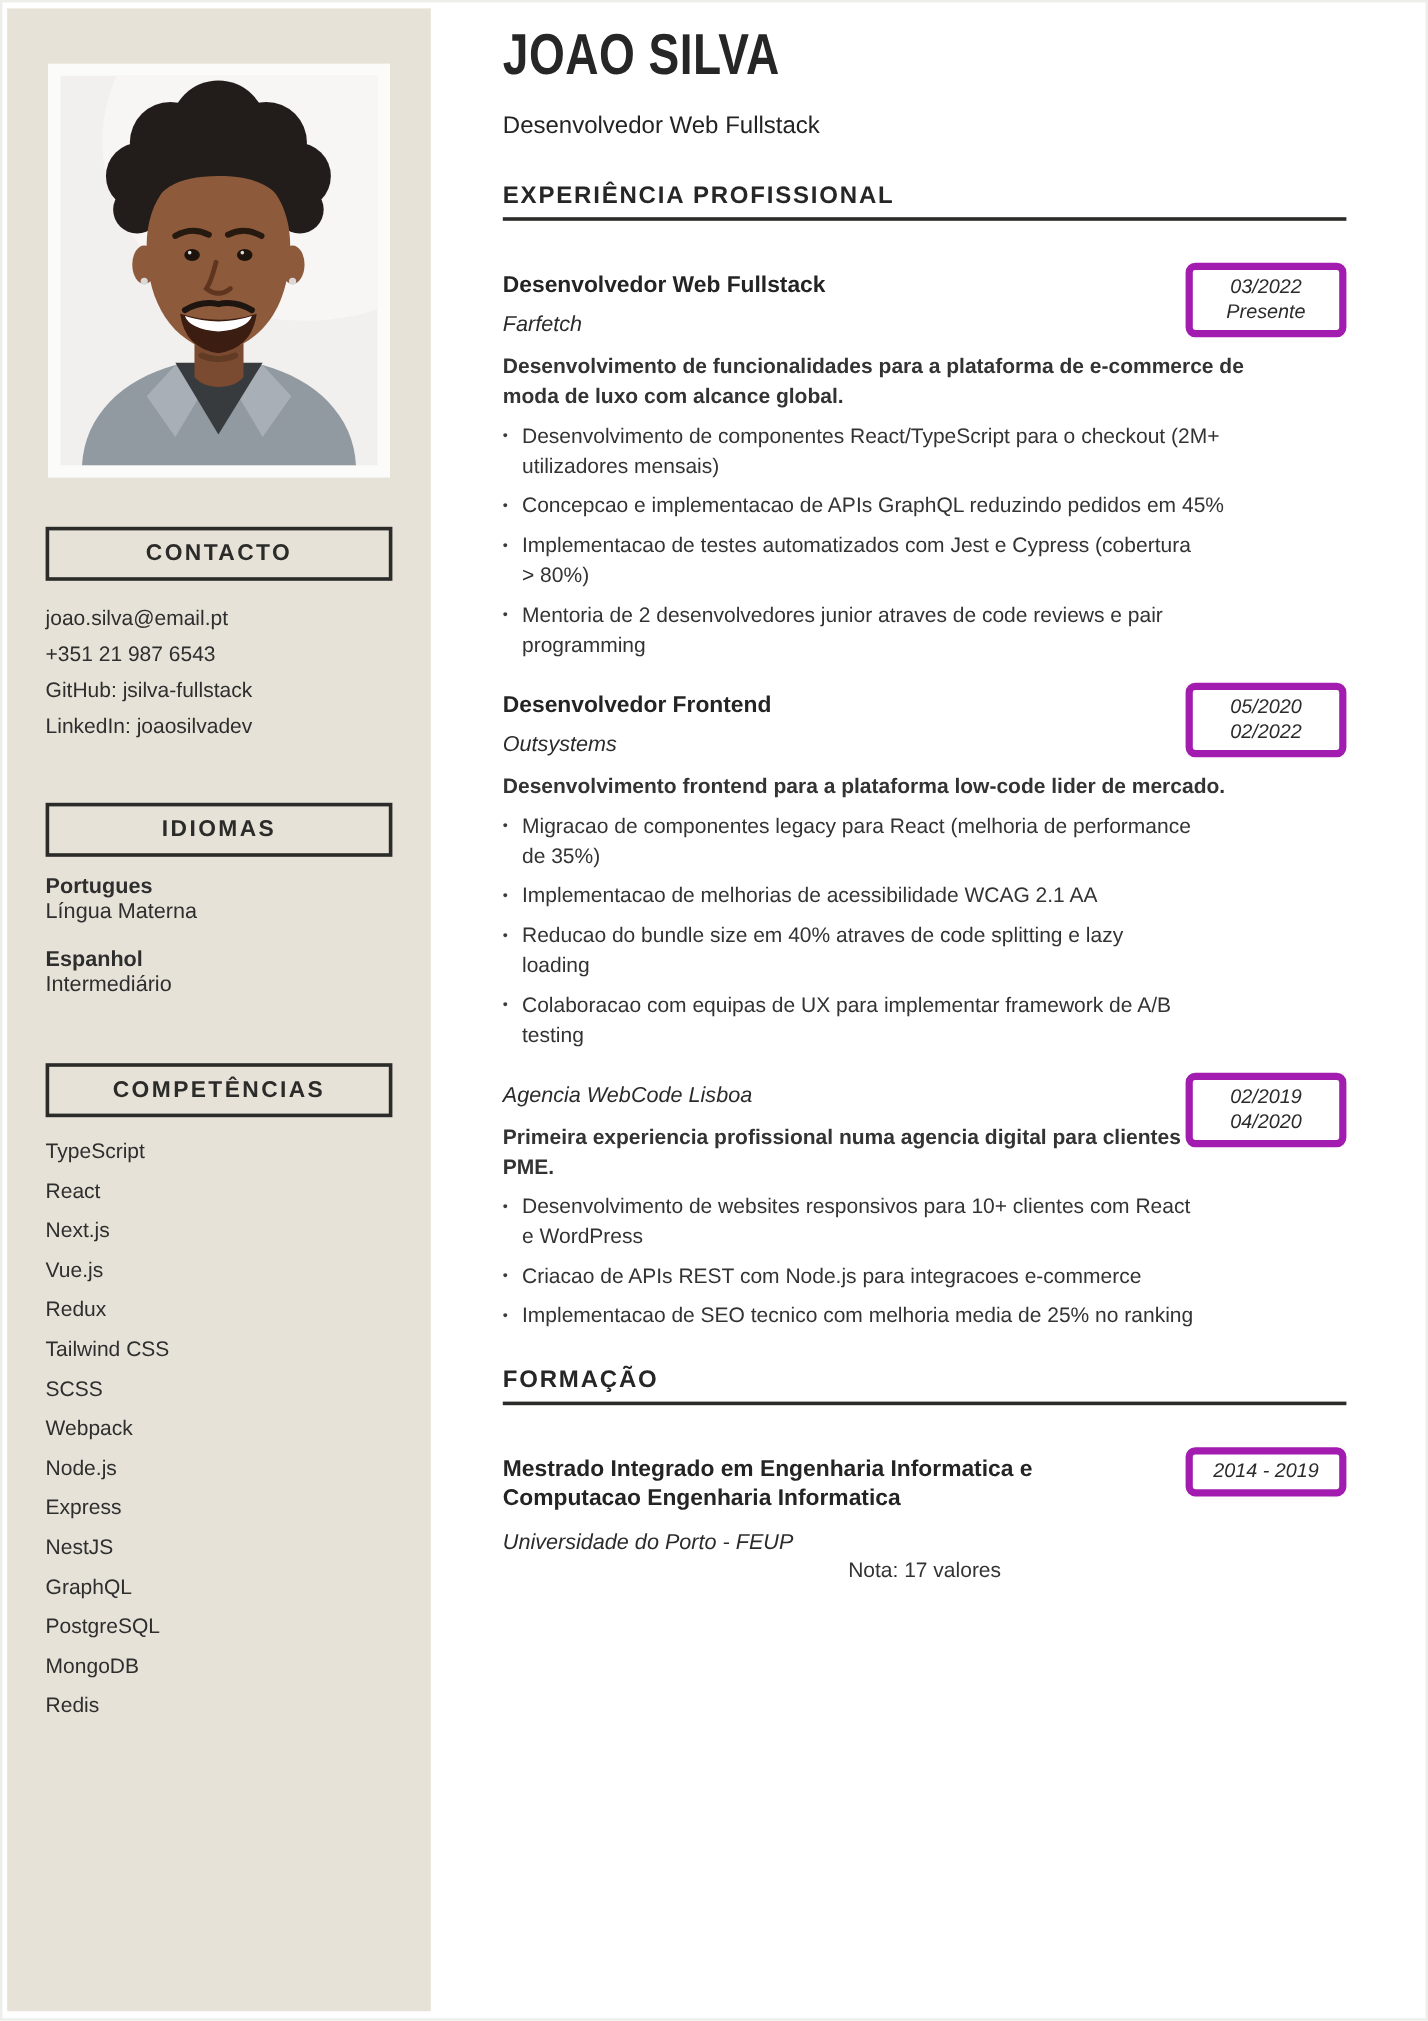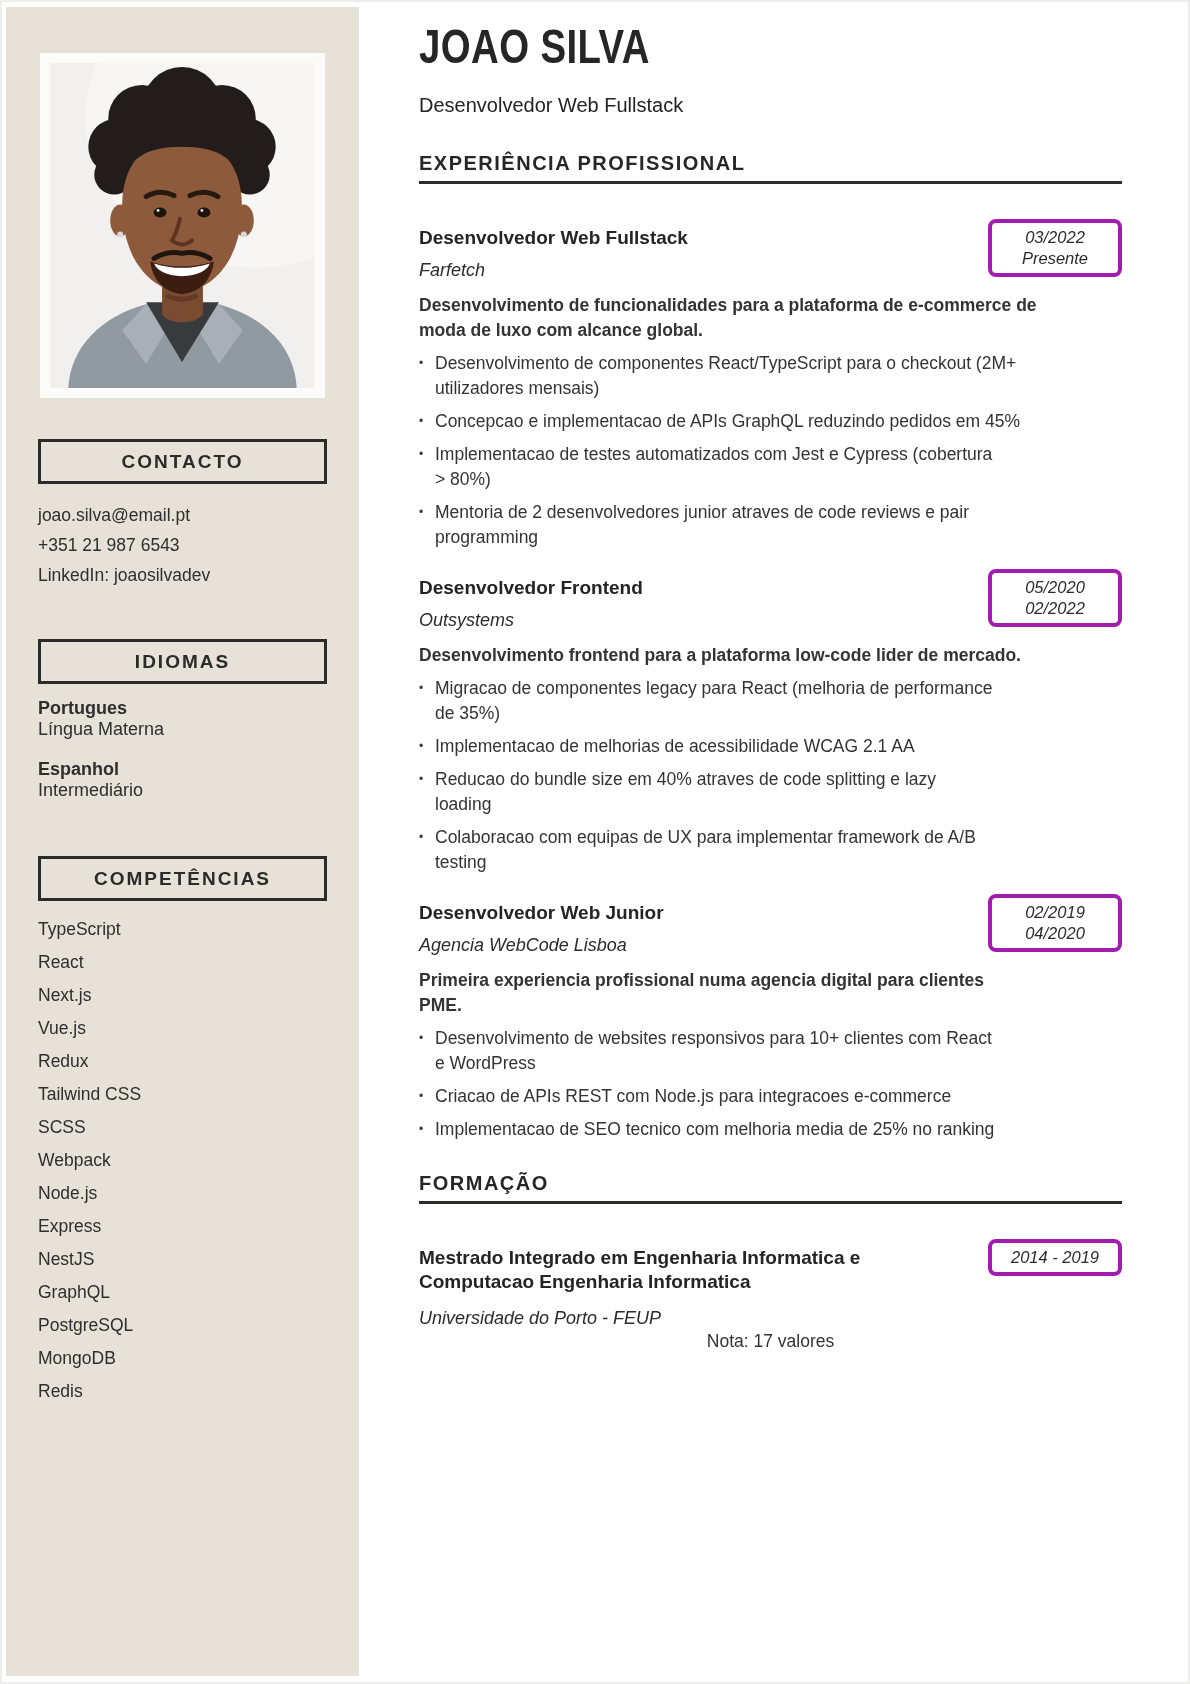--- a/index.html
+++ b/index.html
@@ -46,21 +46,21 @@
   .entry-company{margin-top:9px;font-size:18px;line-height:22px;font-style:italic;color:#2b2b2b;}
   .pre{white-space:pre-line;}
   .entry-desc{margin-top:12px;font-size:17.5px;line-height:25px;color:#333;font-weight:bold;}
   .bullets{margin-top:8px;}
   .bullet-row{display:flex;align-items:flex-start;}
   .bullet-row + .bullet-row{margin-top:8px;}
   .bullet-row::before{content:"•";width:16px;flex:0 0 16px;font-size:12px;line-height:25px;color:#3a3a3a;}
   .bullet-text{font-size:17.5px;line-height:25px;color:#333;}
   .date-box{
     position:absolute;right:0;top:-7px;width:134px;box-sizing:border-box;
-    border:4px solid #a21caf;border-radius:8px;background:#fff;
+    border:6px solid #a21caf;border-radius:8px;background:#fff;
     text-align:center;font-style:italic;font-size:16.5px;line-height:21px;color:#2b2b2b;
     padding:4px 4px;
   }
   .edu-school{margin-top:13px;font-size:18px;line-height:22px;font-style:italic;color:#2b2b2b;}
   .edu-grade{font-size:17.5px;line-height:24px;color:#333;text-align:center;}
 </style>
 </head>
 <body>
 
 <div class="page">
@@ -116,20 +116,21 @@
         <path d="M118 234 Q132 240 146 234" stroke="#4a2c1a" stroke-width="5" fill="none" opacity="0.5" stroke-linecap="round"></path>
       </svg>
     </div>
 
     <div class="side-box contact">
       <span>CONTACTO</span>
     </div>
     <div class="contact-list">
       <div>joao.silva@email.pt</div>
       <div>+351 21 987 6543</div>
+      <div>GitHub: jsilva-fullstack</div>
       <div>LinkedIn: joaosilvadev</div>
     </div>
 
     <div class="side-box langs">
       <span>IDIOMAS</span>
     </div>
     <div class="lang-list">
       <div class="lang-pair">
         <div class="lang-name">Portugues</div>
         <div class="lang-level">Língua Materna</div>
@@ -221,21 +222,20 @@
 testing</span>
           </div>
       </div>
     </div>
 
     <div class="entry">
       <div class="date-box">
         <div>02/2019</div>
         <div>04/2020</div>
       </div>
-      <div class="entry-title">Desenvolvedor Web Junior</div>
       <div class="entry-company">Agencia WebCode Lisboa</div>
       <div class="entry-desc pre">Primeira experiencia profissional numa agencia digital para clientes
 PME.</div>
       <div class="bullets">
         <div class="bullet-row">
             <span class="bullet-text pre">Desenvolvimento de websites responsivos para 10+ clientes com React
 e WordPress</span>
           </div>
         <div class="bullet-row">
             <span class="bullet-text pre">Criacao de APIs REST com Node.js para integracoes e-commerce</span>

